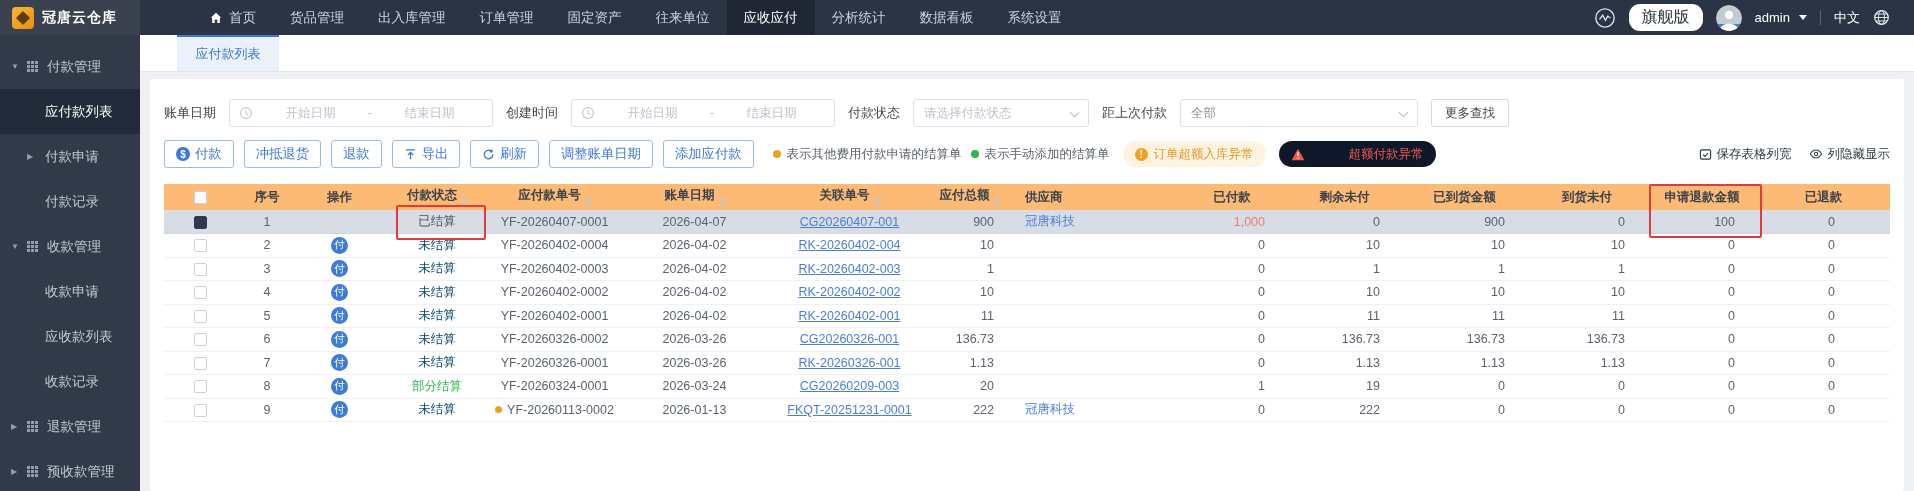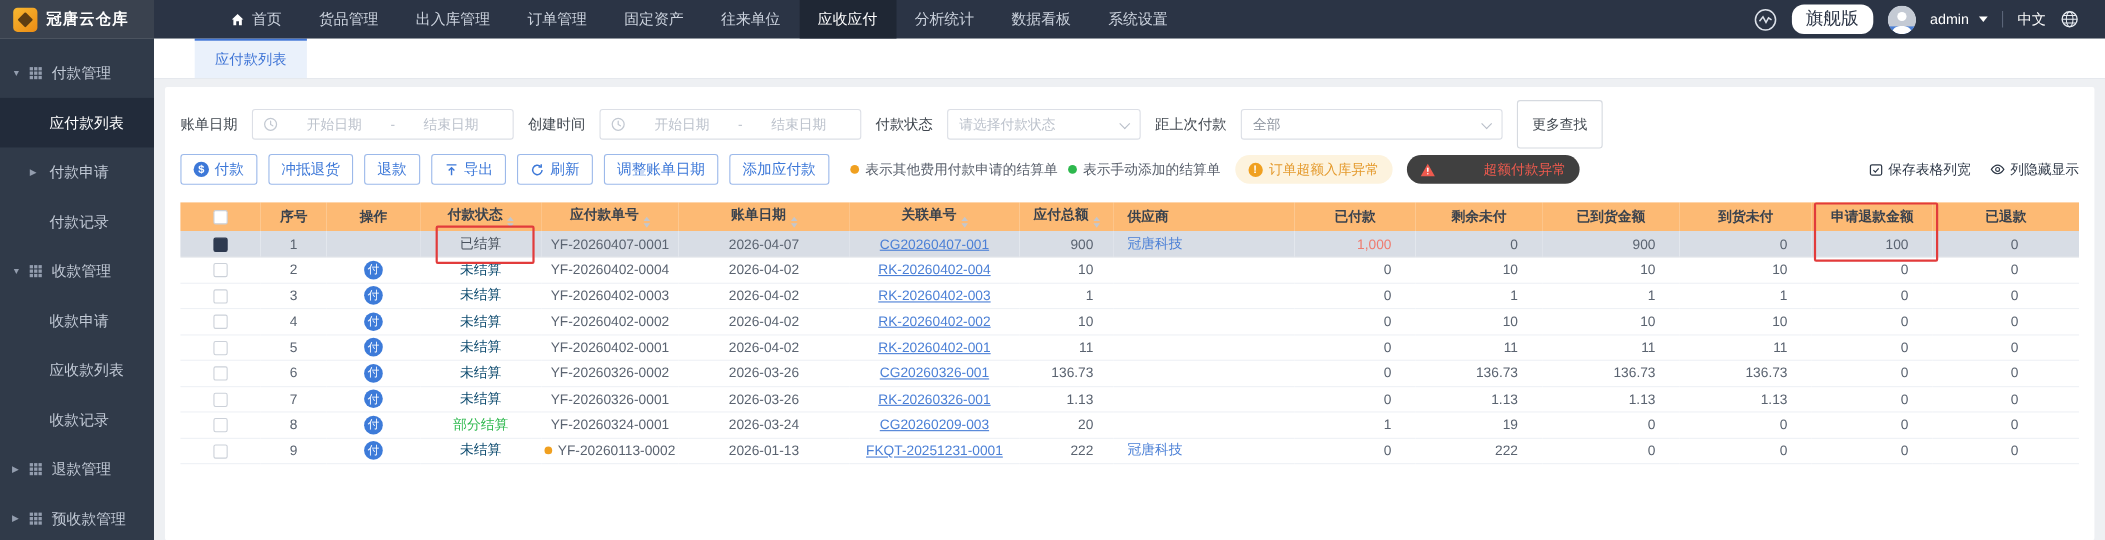--- a/index.html
+++ b/index.html
@@ -36,39 +36,39 @@
 
   
   .main { position:absolute; left:140px; top:35px; right:0; bottom:0; }
   .tabbar { height:37px; background:#fff; border-bottom:1px solid #e3e6ec; display:flex; padding-left:37px; }
   .tab { min-width:102px; padding:0 18px; display:flex; align-items:center; justify-content:center; font-size:13px; color:#4176d6; background:#eaf1fb; border-top:2px solid #4176d6; cursor:pointer; }
   .card { position:absolute; top:44px; left:10px; right:10px; bottom:0; background:#fff; border-radius:2px; padding:0 14px; }
 
   
   .filters { display:flex; align-items:center; margin-top:20px; height:28px; gap:13px; font-size:13px; color:#40474f; }
   .f-label { white-space:nowrap; }
-  .date-input { display:flex; align-items:center; width:238px; height:28px; border:1px solid #dcdfe6; border-radius:3px; padding:0 9px; gap:4px; color:#bcc2cc; font-size:12.5px; background:#fff;justify-content:space-between; }
+  .date-input { display:flex; align-items:center; width:264px; height:28px; border:1px solid #dcdfe6; border-radius:3px; padding:0 9px; gap:4px; color:#bcc2cc; font-size:12.5px; background:#fff;justify-content:space-between; }
   .date-input .ph { flex:1; text-align:center; white-space:nowrap; }
   .search-input { width:214px; height:28px; border:1px solid #dcdfe6; border-radius:3px; color:#bcc2cc; font-size:12.5px; display:flex; align-items:center; padding:0 10px; background:#fff; white-space:nowrap; overflow:hidden; }
   .select { position:relative; height:28px; border:1px solid #dcdfe6; border-radius:3px; display:flex; align-items:center; padding:0 26px 0 10px; font-size:12.5px; color:#bcc2cc; background:#fff; white-space:nowrap; }
   .select.sel-value { color:#8a919c; }
   .select .chev { position:absolute; right:10px; top:9px; width:7px; height:7px; border-right:1.4px solid #b8bec8; border-bottom:1.4px solid #b8bec8; transform:rotate(45deg); }
   .sel-status { width:176px; }
   .sel-last { width:238px; }
-  .btn-plain { height:44px; padding:0 13px; border:1px solid #d6dae0; border-radius:3px; background:#fff; font-size:12.5px; color:#40474f; display:flex; align-items:center; cursor:pointer; white-space:nowrap; }
+  .btn-plain { height:28px; padding:0 13px; border:1px solid #d6dae0; border-radius:3px; background:#fff; font-size:12.5px; color:#40474f; display:flex; align-items:center; cursor:pointer; white-space:nowrap; }
 
   
   .toolbar { display:flex; align-items:center; margin-top:13px; height:28px; font-size:12.5px; }
   .tb-btn { height:28px; padding:0 11px; border:1px solid #9cb9ea; color:#3d78d8; background:#fff; border-radius:3px; display:flex; align-items:center; gap:5px; margin-right:10px; cursor:pointer; white-space:nowrap; flex:none; }
   .pay-coin { width:14px; height:14px; border-radius:50%; background:#3d78d8; color:#fff; font-size:10px; font-weight:bold; display:inline-flex; align-items:center; justify-content:center; }
   .legend { display:flex; align-items:center; gap:6px; color:#585f6b; margin-left:9px; white-space:nowrap; }
   .legend-dot { width:8px; height:8px; border-radius:50%; flex:none; }
   .badge { display:flex; align-items:center; gap:6px; border-radius:14px; padding:0 12px; height:26px; margin-left:13px; white-space:nowrap; }
   .badge.warn { background:#fdf3de; color:#e49a2d; }
-  .badge.error { background:#404040; color:#ee5a4e;gap:44px; }
+  .badge.error { background:#0f172a; color:#ee5a4e;gap:44px; }
   .warn-ic { width:13px; height:13px; border-radius:50%; background:#f0a020; color:#fff; font-size:10px; font-weight:bold; display:inline-flex; align-items:center; justify-content:center; }
   .tb-right { margin-left:auto; display:flex; align-items:center; gap:17px; color:#2e3847; font-size:12.5px; }
   .tb-action { display:flex; align-items:center; gap:5px; cursor:pointer; white-space:nowrap; }
 
   
   table.grid { margin-top:16px; border-collapse:collapse; table-layout:fixed; width:100%; font-size:12.5px; color:#5a6370; }
   thead th { background:#fdba74; font-weight:bold; color:#3a424d; height:26px; text-align:center; font-size:12.5px; padding:0; white-space:nowrap; }
   tbody td { height:23.5px; border-bottom:1px solid #eef1f5; text-align:center; padding:0; white-space:nowrap; overflow:hidden; }
   tr.selected td { background:#d8dde5; border-bottom-color:#cfd4dd; }
   td.num, th.h-num {}

